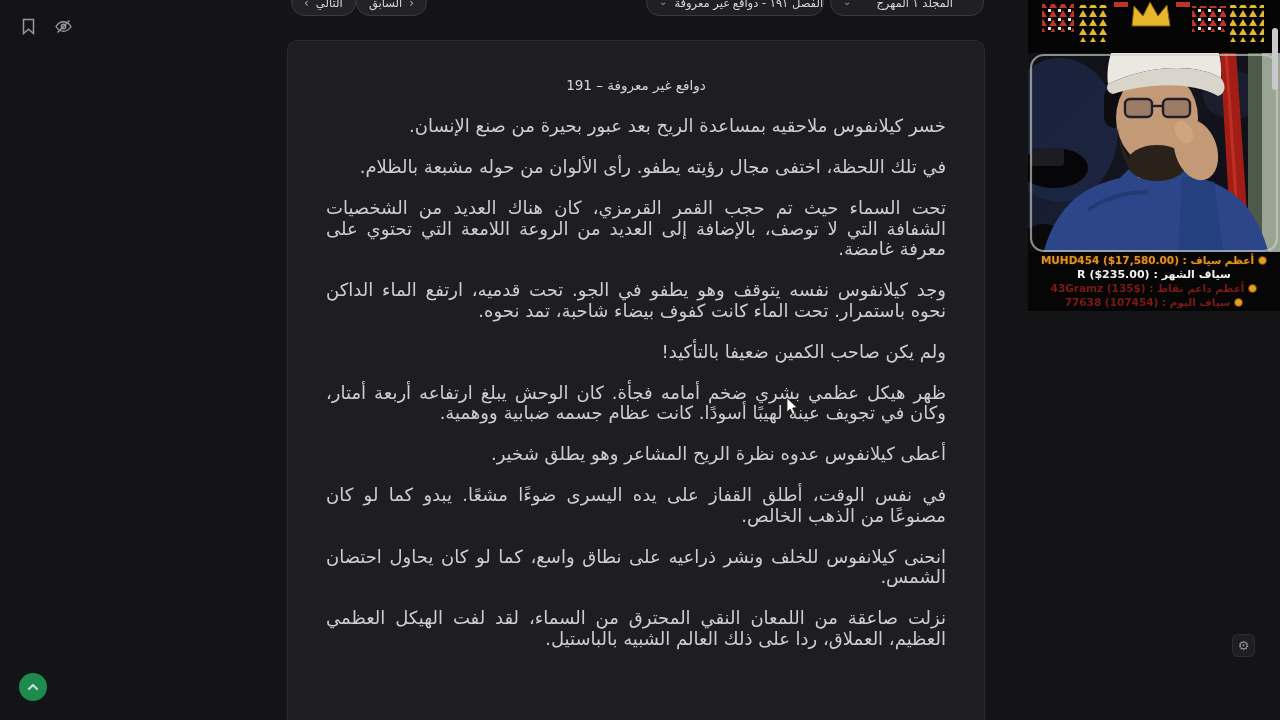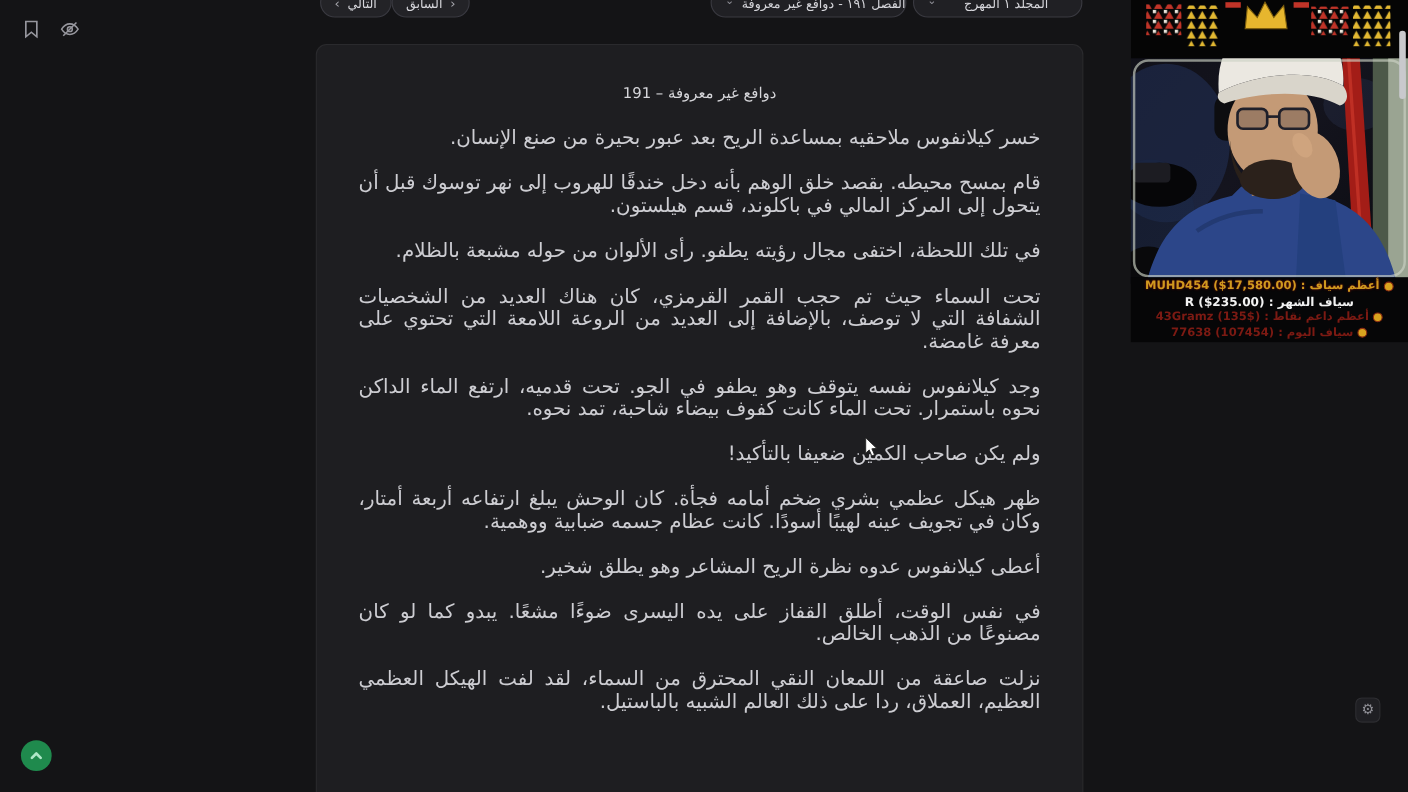--- a/index.html
+++ b/index.html
@@ -103,28 +103,28 @@
       <path d="M2 8.5c2-3.2 4.6-4.8 7.5-4.8s5.5 1.6 7.5 4.8c-2 3.2-4.6 4.8-7.5 4.8S4 11.7 2 8.5z"></path>
       <circle cx="9.5" cy="8.5" r="2.2"></circle>
       <line x1="3.5" y1="14.5" x2="15.5" y2="2.5"></line>
     </svg>
   </div>
 
   <div class="panel">
     <div class="chapter-title">191 – دوافع غير معروفة</div>
     <div id="paras">
         <p>خسر كيلانفوس ملاحقيه بمساعدة الريح بعد عبور بحيرة من صنع الإنسان.</p>
-        <p>قام بمسح محيطه. بقصد خلق الوهم بأنه دخل خندقًا للهروب إلى نهر توسوك قبل أن يتحول إلى المركز المالي في باكلوند، قسم هيلستون.</p>
         <p>في تلك اللحظة، اختفى مجال رؤيته يطفو. رأى الألوان من حوله مشبعة بالظلام.</p>
         <p>تحت السماء حيث تم حجب القمر القرمزي، كان هناك العديد من الشخصيات الشفافة التي لا توصف، بالإضافة إلى العديد من الروعة اللامعة التي تحتوي على معرفة غامضة.</p>
         <p>وجد كيلانفوس نفسه يتوقف وهو يطفو في الجو. تحت قدميه، ارتفع الماء الداكن نحوه باستمرار. تحت الماء كانت كفوف بيضاء شاحبة، تمد نحوه.</p>
         <p>ولم يكن صاحب الكمين ضعيفا بالتأكيد!</p>
         <p>ظهر هيكل عظمي بشري ضخم أمامه فجأة. كان الوحش يبلغ ارتفاعه أربعة أمتار، وكان في تجويف عينه لهيبًا أسودًا. كانت عظام جسمه ضبابية ووهمية.</p>
         <p>أعطى كيلانفوس عدوه نظرة الريح المشاعر وهو يطلق شخير.</p>
         <p>في نفس الوقت، أطلق القفاز على يده اليسرى ضوءًا مشعًا. يبدو كما لو كان مصنوعًا من الذهب الخالص.</p>
+        <p>انحنى كيلانفوس للخلف ونشر ذراعيه على نطاق واسع، كما لو كان يحاول احتضان الشمس.</p>
         <p>نزلت صاعقة من اللمعان النقي المحترق من السماء، لقد لفت الهيكل العظمي العظيم، العملاق، ردا على ذلك العالم الشبيه بالباستيل.</p>
       </div>
   </div>
 
   <div class="webcam">
     <svg class="cam-video" viewBox="0 0 252 258">
       <defs>
         <linearGradient id="bgGrad" x1="0" y1="0" x2="1" y2="1">
           <stop offset="0" stop-color="#101018"></stop>
             <stop offset="0.5" stop-color="#14141e"></stop>

